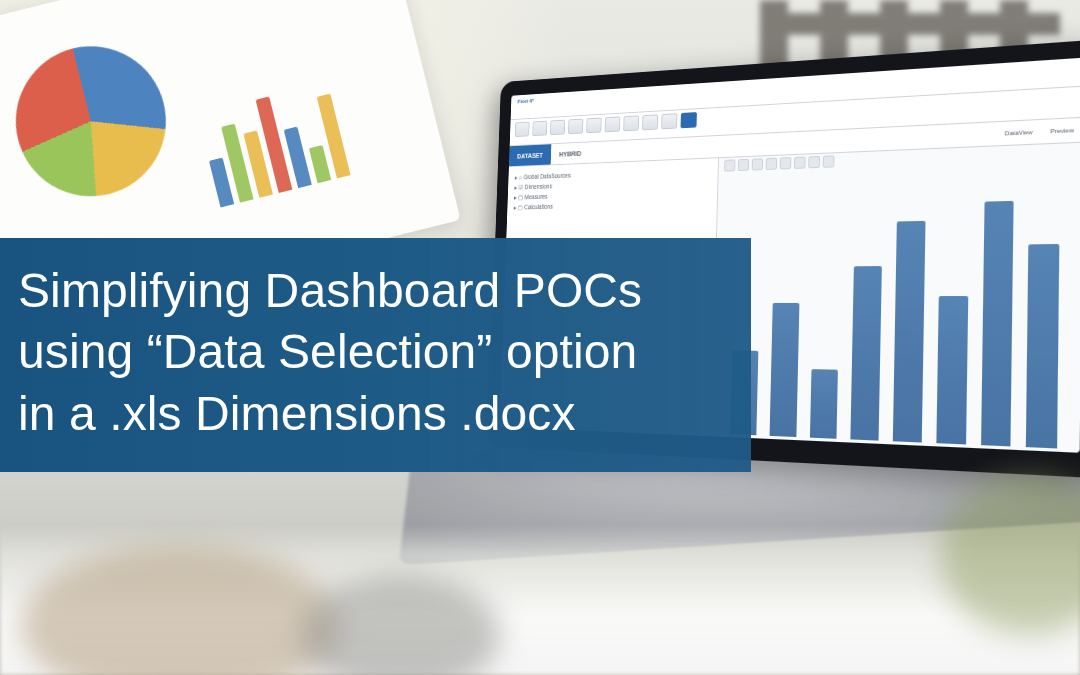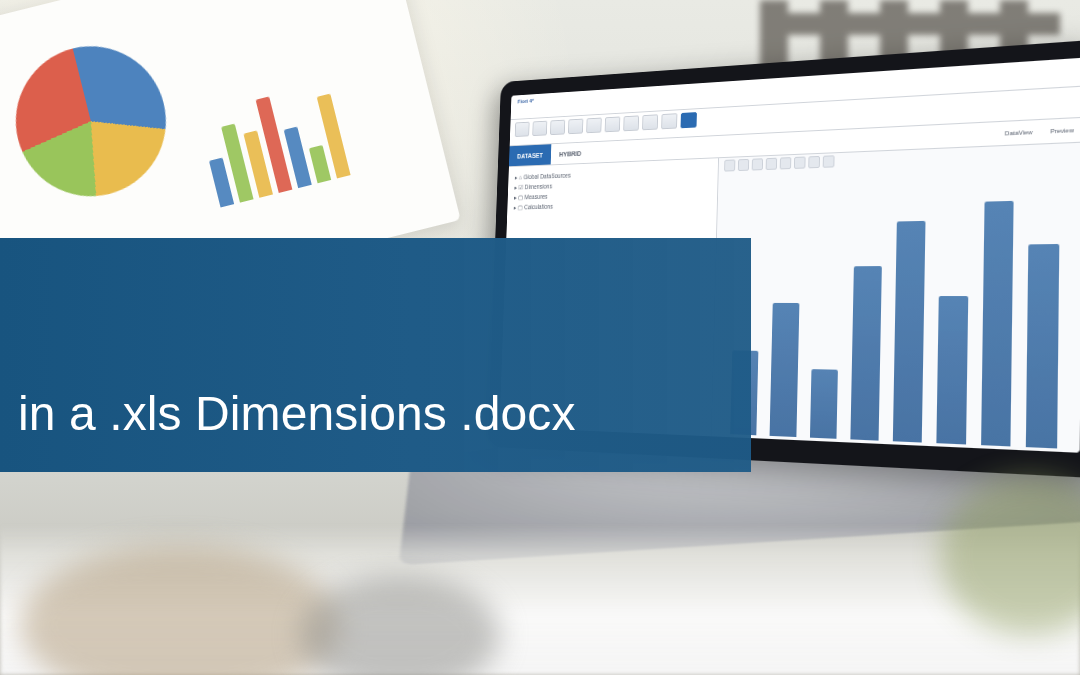--- a/index.html
+++ b/index.html
@@ -269,19 +269,19 @@
     </div>
   </div>
 
   <div class="table-surface"></div>
   <div class="blur-blob blob1"></div>
   <div class="blur-blob blob2"></div>
   <div class="blur-blob blob3"></div>
 
   <div class="overlay-banner">
     <div class="title">
-      <br>
-      <br>
+      <span>Simplifying Dashboard POCs</span><br>
+      <span>using “Data Selection” option</span><br>
       <span>in a .xls Dimensions .docx</span>
     </div>
   </div>
 
 </div>
 
 </body></html>

